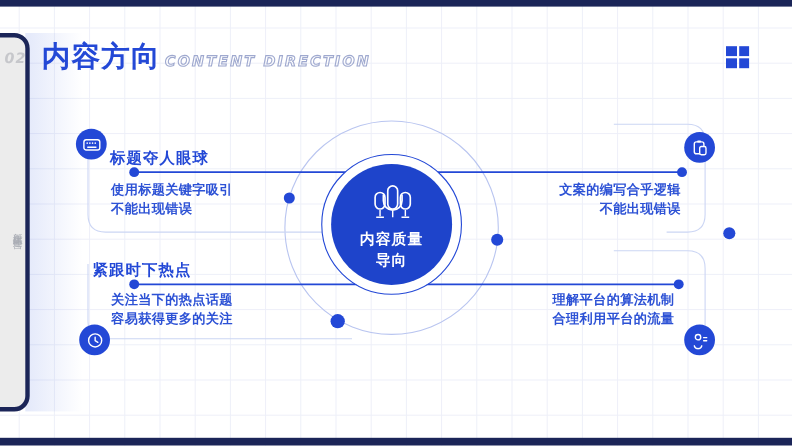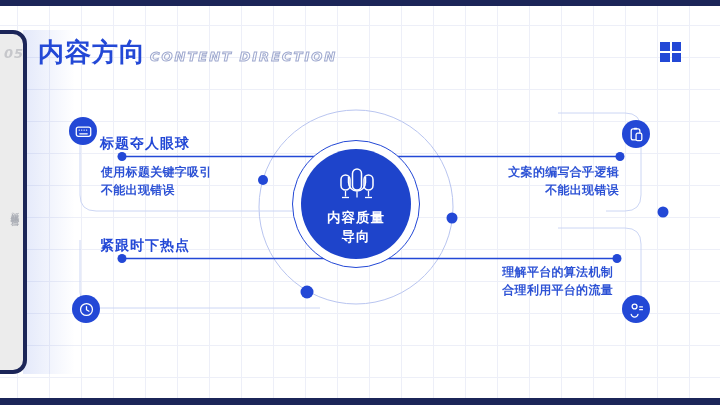--- a/index.html
+++ b/index.html
@@ -72,21 +72,21 @@
 </head>
 <body>
 
 <div class="slide">
 
   <div class="bar top" style="background: rgb(27, 37, 88);"></div>
   <div class="bar bottom" style="background: rgb(27, 37, 88);"></div>
 
   <div class="tab-glow"></div>
   <div class="side-tab">
-    <div class="page-num">05</div>
+    <div class="page-num">02</div>
     <div class="side-tab-text">新媒体运营</div>
   </div>
 
   <h1 class="page-title" style="color: rgb(35, 72, 214);">内容方向</h1>
   <span class="subtitle">CONTENT DIRECTION</span>
 
   <div class="grid-icon">
     <span></span>
     <span></span>
     <span></span>
@@ -138,21 +138,25 @@
     <span class="line">文案的编写合乎逻辑</span>
     <span class="line">不能出现错误</span>
   </div>
 
   <div class="q-icon" style="left: 72px; top: 295px; background: rgb(35, 72, 214);">
     <svg width="17" height="17" viewBox="0 0 16 16">
       <circle cx="8" cy="8" r="5.6" fill="none" stroke="#fff" stroke-width="1.2"></circle>
       <path d="M8,5.2 V8.2 L10.3,9.6" fill="none" stroke="#fff" stroke-width="1.2" stroke-linecap="round" stroke-linejoin="round"></path>
     </svg>
   </div>
-  <h2 class="q-title" style="left: 100px; top: 237px; color: rgb(35, 72, 214); text-align: center;">紧跟时下热点</h2>
+  <h2 class="q-title" style="left: 84px; top: 237px; color: rgb(35, 72, 214); text-align: center;">紧跟时下热点</h2>
+  <div class="q-desc" style="left: 101px; top: 263px; color: rgb(45, 82, 213);">
+    <span class="line">关注当下的热点话题</span>
+    <span class="line">容易获得更多的关注</span>
+  </div>
 
   <div class="q-icon" style="left: 622px; top: 295px; background: rgb(35, 72, 214);">
     <svg width="17" height="17" viewBox="0 0 16 16">
       <circle cx="6.2" cy="5.2" r="2.3" fill="none" stroke="#fff" stroke-width="1.2"></circle>
       <path d="M3,12.6 a3.3,3.3 0 0 0 6.4,0" fill="none" stroke="#fff" stroke-width="1.2" stroke-linecap="round"></path>
       <line x1="11" y1="5.6" x2="13.6" y2="5.6" stroke="#fff" stroke-width="1.2" stroke-linecap="round"></line>
       <line x1="11" y1="8.2" x2="13.6" y2="8.2" stroke="#fff" stroke-width="1.2" stroke-linecap="round"></line>
     </svg>
   </div>
   <div class="q-desc align-right" style="right: 107px; top: 263px; color: rgb(45, 82, 213);">

